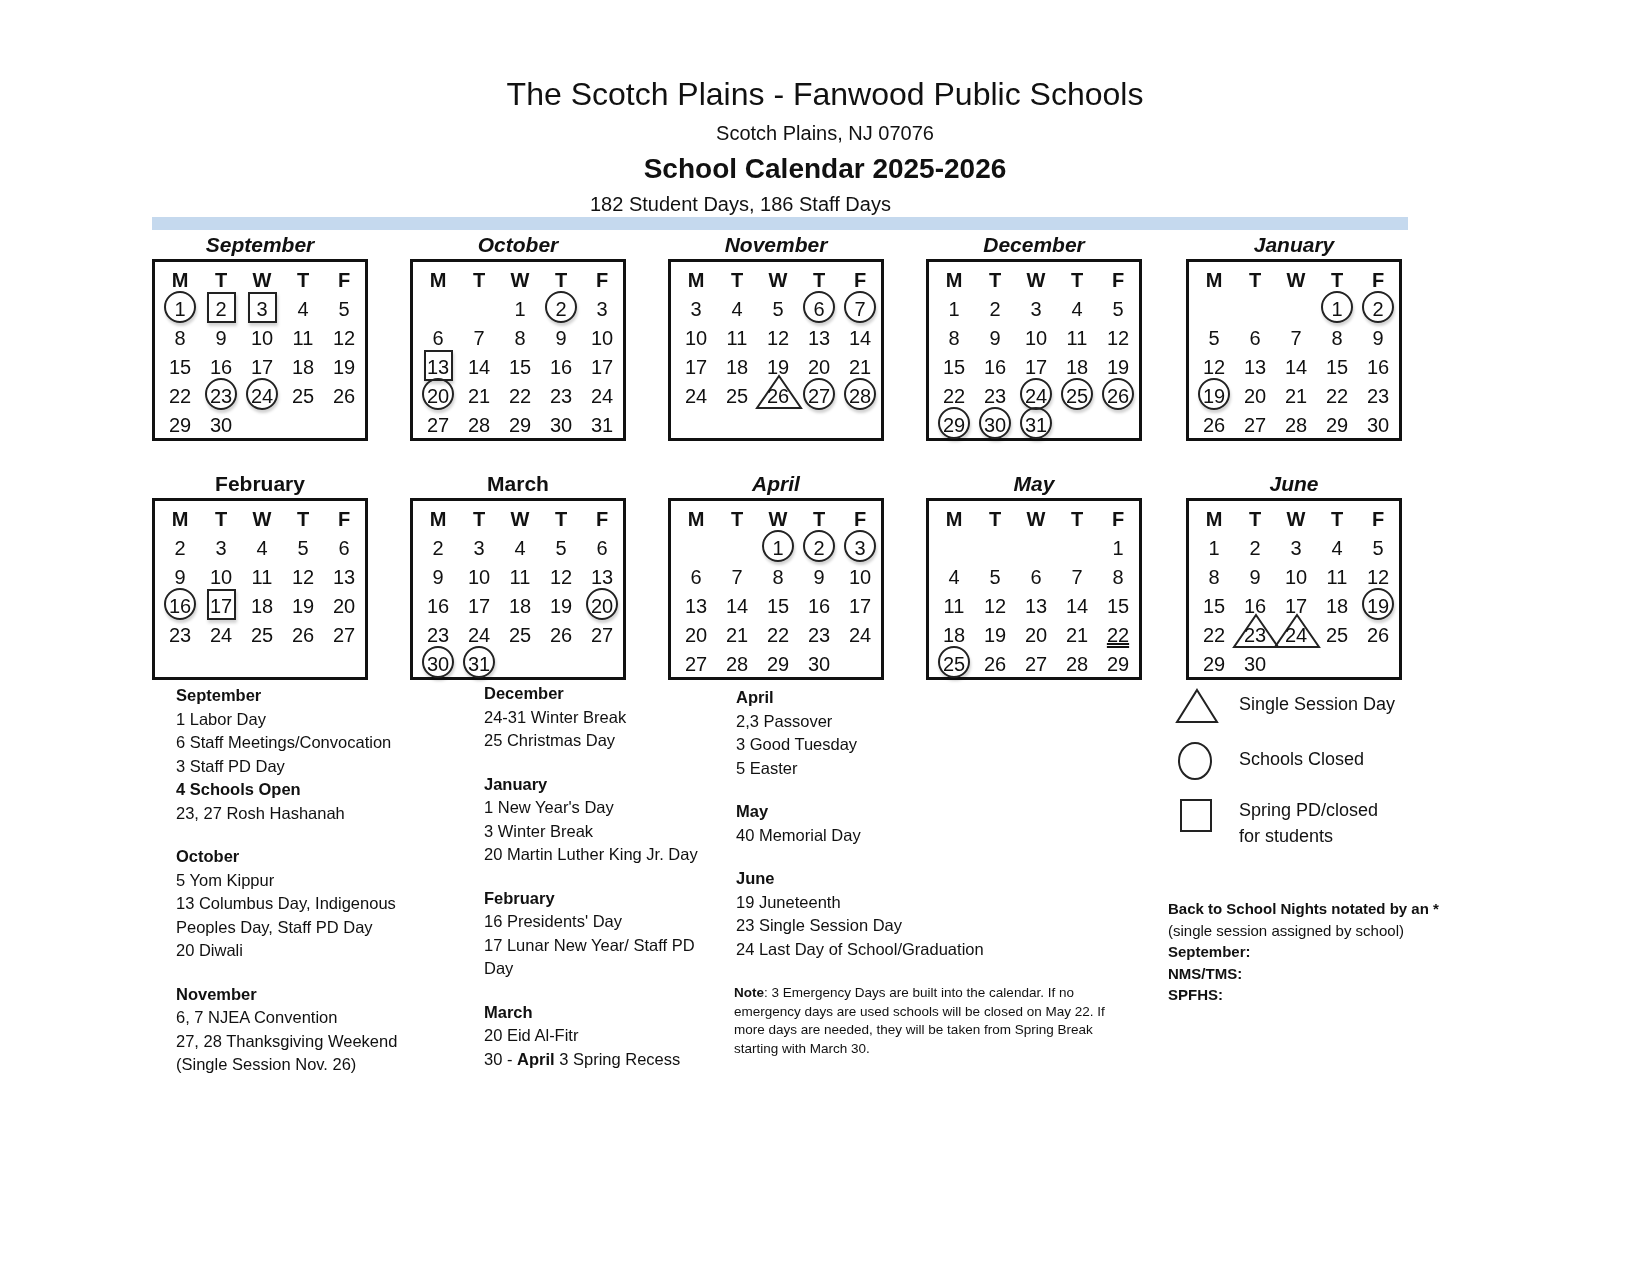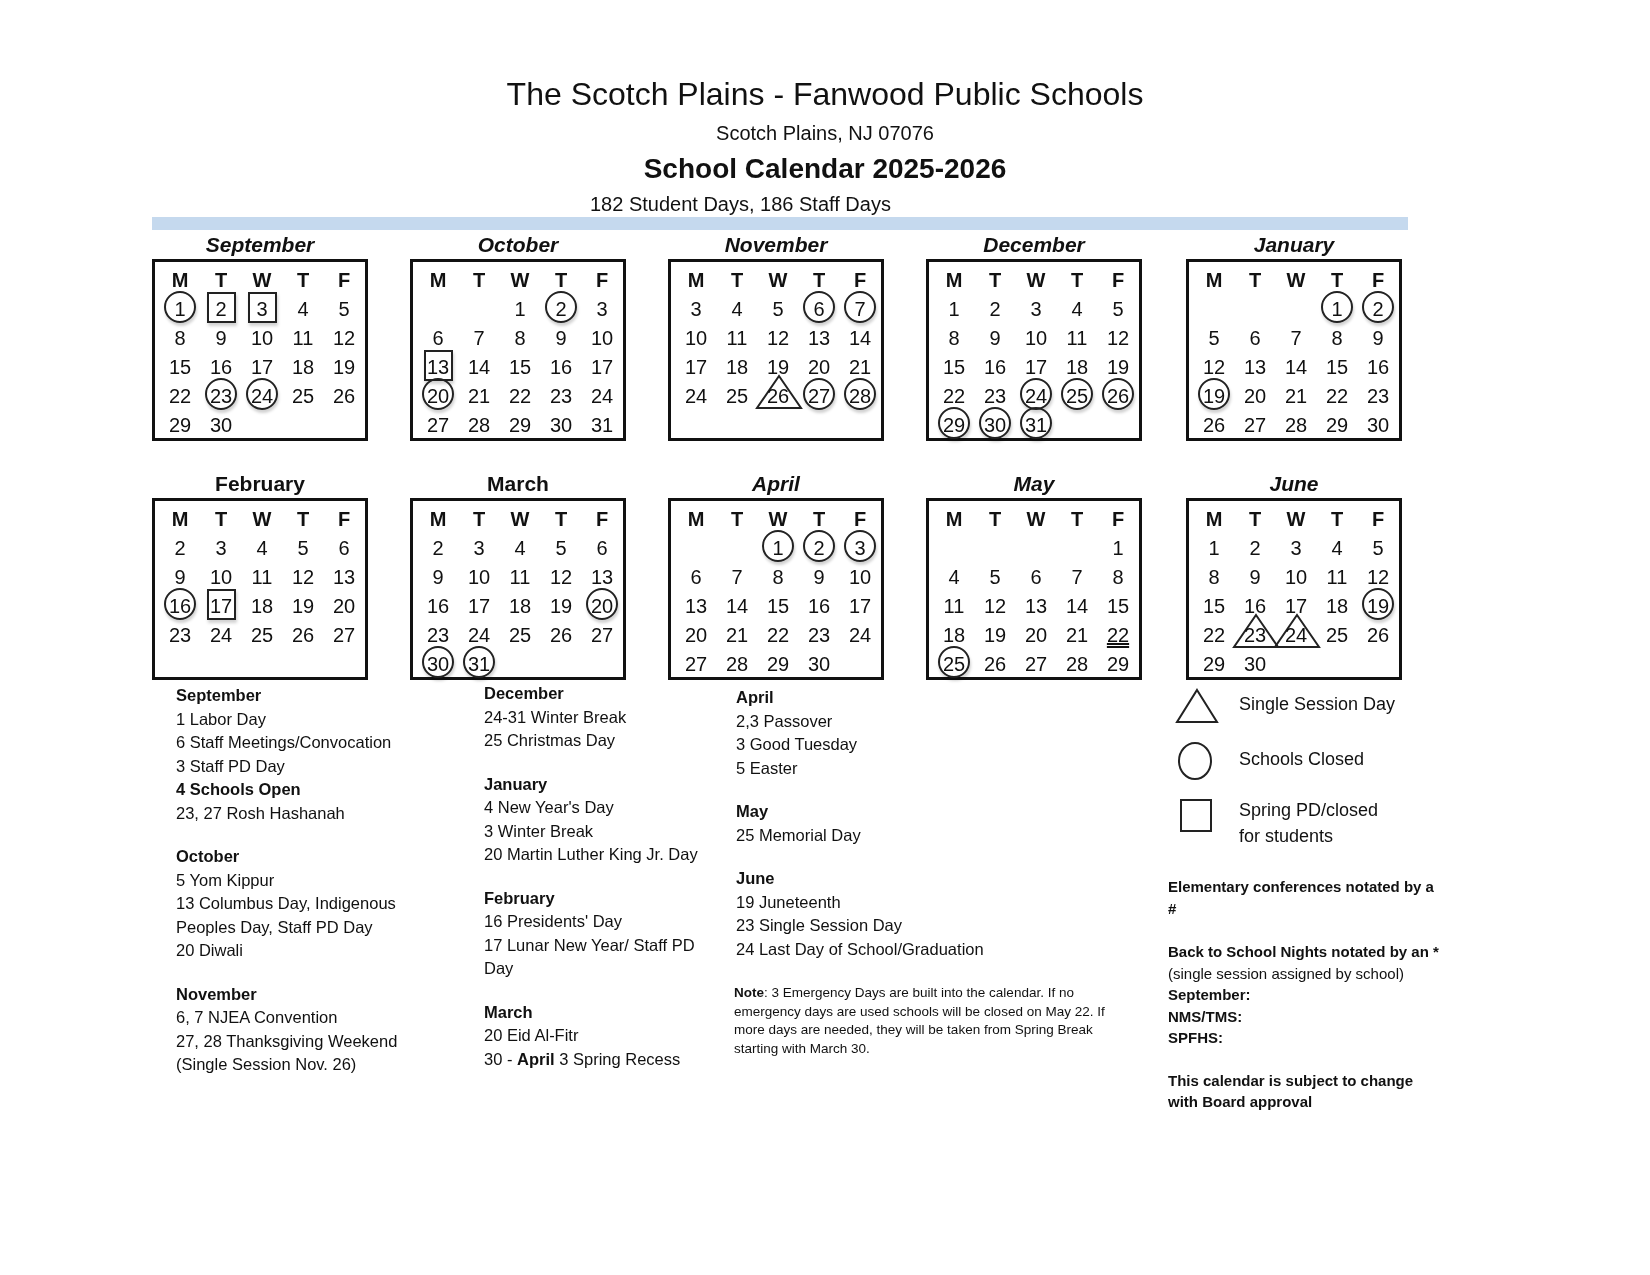--- a/index.html
+++ b/index.html
@@ -386,41 +386,41 @@
     <div>6, 7 NJEA Convention</div>
     <div>27, 28 Thanksgiving Weekend</div>
     <div>(Single Session Nov. 26)</div>
   </div>
 <div class="notes" id="notes2" style="left:484px; top:682px;">
     <div class="nh">December</div>
     <div>24-31 Winter Break</div>
     <div>25 Christmas Day</div>
     <div class="gap"></div>
     <div class="nh">January</div>
-    <div>4 New Year's Day</div>
+    <div>1 New Year's Day</div>
     <div>3 Winter Break</div>
     <div>20 Martin Luther King Jr. Day</div>
     <div class="gap"></div>
     <div class="nh">February</div>
     <div>16 Presidents' Day</div>
     <div>17 Lunar New Year/ Staff PD</div>
     <div>Day</div>
     <div class="gap"></div>
     <div class="nh">March</div>
     <div>20 Eid Al-Fitr</div>
     <div><span>30 - </span><b>April</b><span> 3 Spring Recess</span></div>
   </div>
 <div class="notes" id="notes3" style="left:736px; top:686px;">
     <div class="nh">April</div>
     <div>2,3  Passover</div>
     <div>3 Good Tuesday</div>
     <div>5 Easter</div>
     <div class="gap"></div>
     <div class="nh">May</div>
-    <div>25 Memorial Day</div>
+    <div>40 Memorial Day</div>
     <div class="gap"></div>
     <div class="nh">June</div>
     <div>19 Juneteenth</div>
     <div>23 Single Session Day</div>
     <div>24 Last Day of School/Graduation</div>
   </div>
 
 <div class="note-text"><b>Note</b><span>: 3 Emergency Days are built into the calendar. If no emergency days are used schools will be closed on May 22. If more days are needed, they will be taken from Spring Break starting with March 30.</span></div>
 
 <div class="legend-row" style="top:688px;">
@@ -437,22 +437,20 @@
 </div>
 <div class="legend-row" style="top:796px;">
   <svg width="44" height="40" style="position:absolute;left:0;top:0;">
       <rect x="6" y="4" width="30" height="31" fill="none" stroke="#222" stroke-width="2"></rect>
     </svg>
   <span class="lbl" style="top:4px;">Spring PD/closed</span>
   <span class="lbl" style="top:30px;">for students</span>
 </div>
 
 <div class="side" style="top:876px;">
-  <div class="b" style="width:270px;">Elementary conferences notated by a #</div>
   <div style="height:22px;"></div>
   <div class="b">Back to School Nights notated by an *</div>
   <div>(single session assigned by school)</div>
   <div class="b">September:</div>
   <div class="b">NMS/TMS:</div>
   <div class="b">SPFHS:</div>
   <div style="height:21px;"></div>
-  <div class="b" style="width:260px;">This calendar is subject to change with Board approval</div>
 </div>
 
 </body></html>

